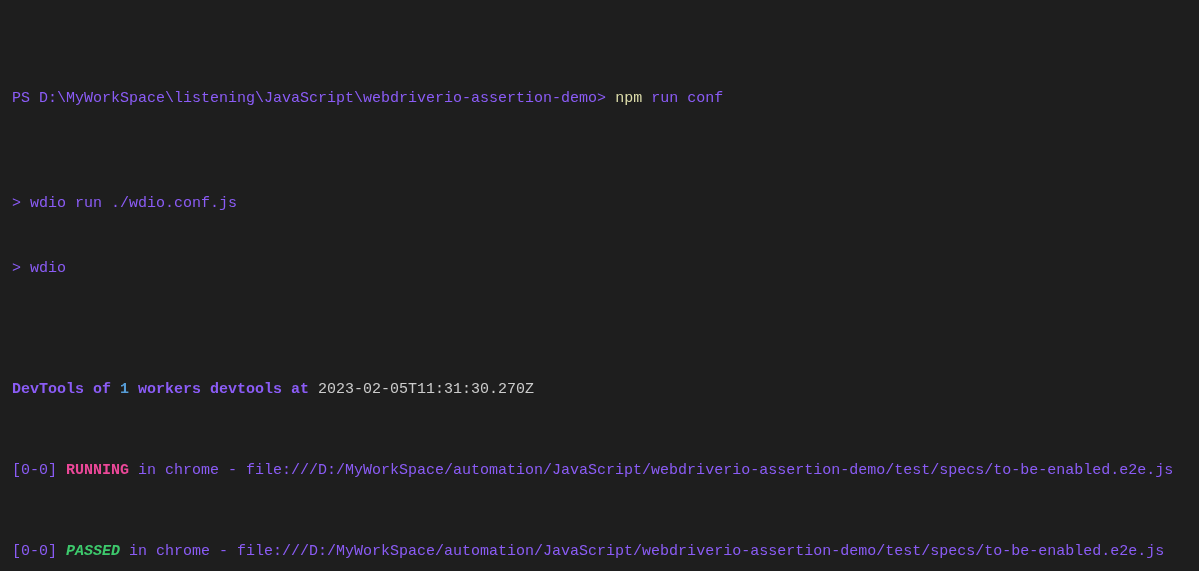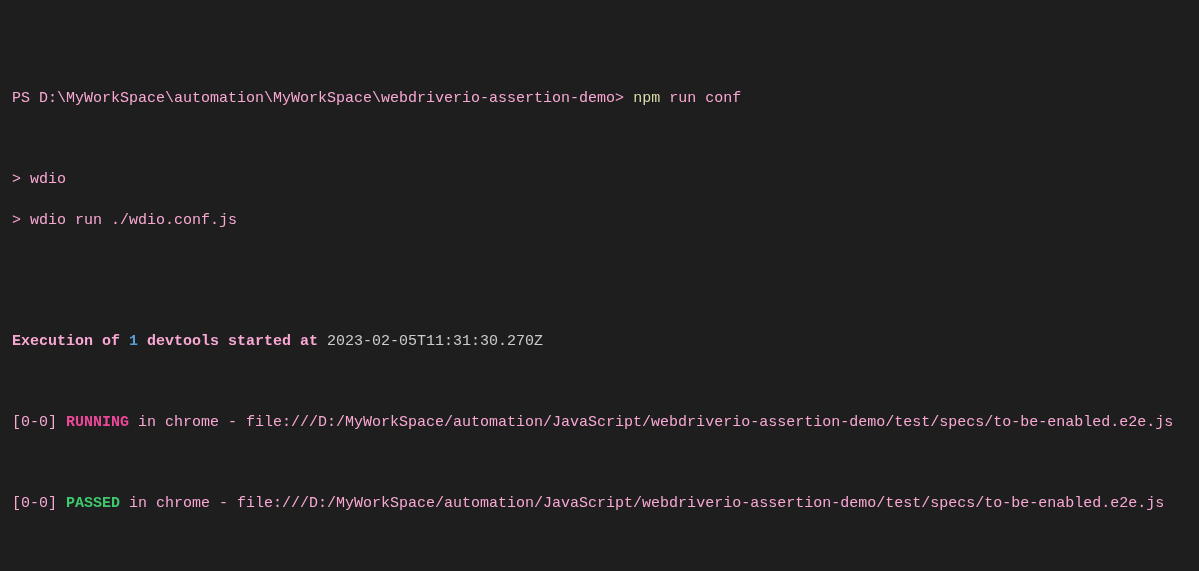--- a/index.html
+++ b/index.html
@@ -9,41 +9,41 @@
     }
     body {
       background-color: #1e1e1e;
       color: #cccccc;
       font-family: 'Consolas', 'Courier New', monospace;
       font-size: 15px;
       line-height: 1.35;
       padding: 8px 12px;
       white-space: pre;
     }
-    .white { color: #f9a8d4; }
+    .white { color: #8b5cf6; margin-top: 24px; }
     .yellow { color: #dcdcaa; }
     .bold { font-weight: bold; }
     .blue-num { color: #569cd6; }
     .cyan { color: #ec4899; }
-    .green { color: #3dc96c; }
+    .green { color: #3dc96c; font-style: italic; }
     .timestamp { color: #cccccc; }
     .line { display: block; }
   </style>
 </head>
 <body>
 
 
 
-<div><span class="line"><span class="white">PS </span><span class="white">D:\MyWorkSpace\automation\MyWorkSpace\webdriverio-assertion-demo</span><span class="white">&gt; </span><span class="yellow">npm</span><span class="white"> run conf</span></span>
+<div><span class="line"><span class="white">PS </span><span class="white">D:\MyWorkSpace\listening\JavaScript\webdriverio-assertion-demo</span><span class="white">&gt; </span><span class="yellow">npm</span><span class="white"> run conf</span></span>
 <span class="line"> </span>
+<span class="line white">&gt; wdio run ./wdio.conf.js</span>
 <span class="line white">&gt; wdio</span>
-<span class="line white">&gt; wdio run ./wdio.conf.js</span>
 <span class="line"> </span>
 <span class="line"> </span>
-<span class="line"><span class="white bold">Execution of </span><span class="blue-num bold">1</span><span class="white bold"> devtools started at </span><span class="timestamp">2023-02-05T11:31:30.270Z</span></span>
+<span class="line"><span class="white bold">DevTools of </span><span class="blue-num bold">1</span><span class="white bold"> workers devtools at </span><span class="timestamp">2023-02-05T11:31:30.270Z</span></span>
 <span class="line"> </span>
 <span class="line"><span class="white">[0-0] </span><span class="cyan bold">RUNNING</span><span class="white"> in chrome - file:///D:/MyWorkSpace/automation/JavaScript/webdriverio-assertion-demo/test/specs/to-be-enabled.e2e.js</span></span>
 <span class="line"> </span>
 <span class="line"><span class="white">[0-0] </span><span class="green bold">PASSED</span><span class="white"> in chrome - file:///D:/MyWorkSpace/automation/JavaScript/webdriverio-assertion-demo/test/specs/to-be-enabled.e2e.js</span></span>
 
 
 
 
 
 

